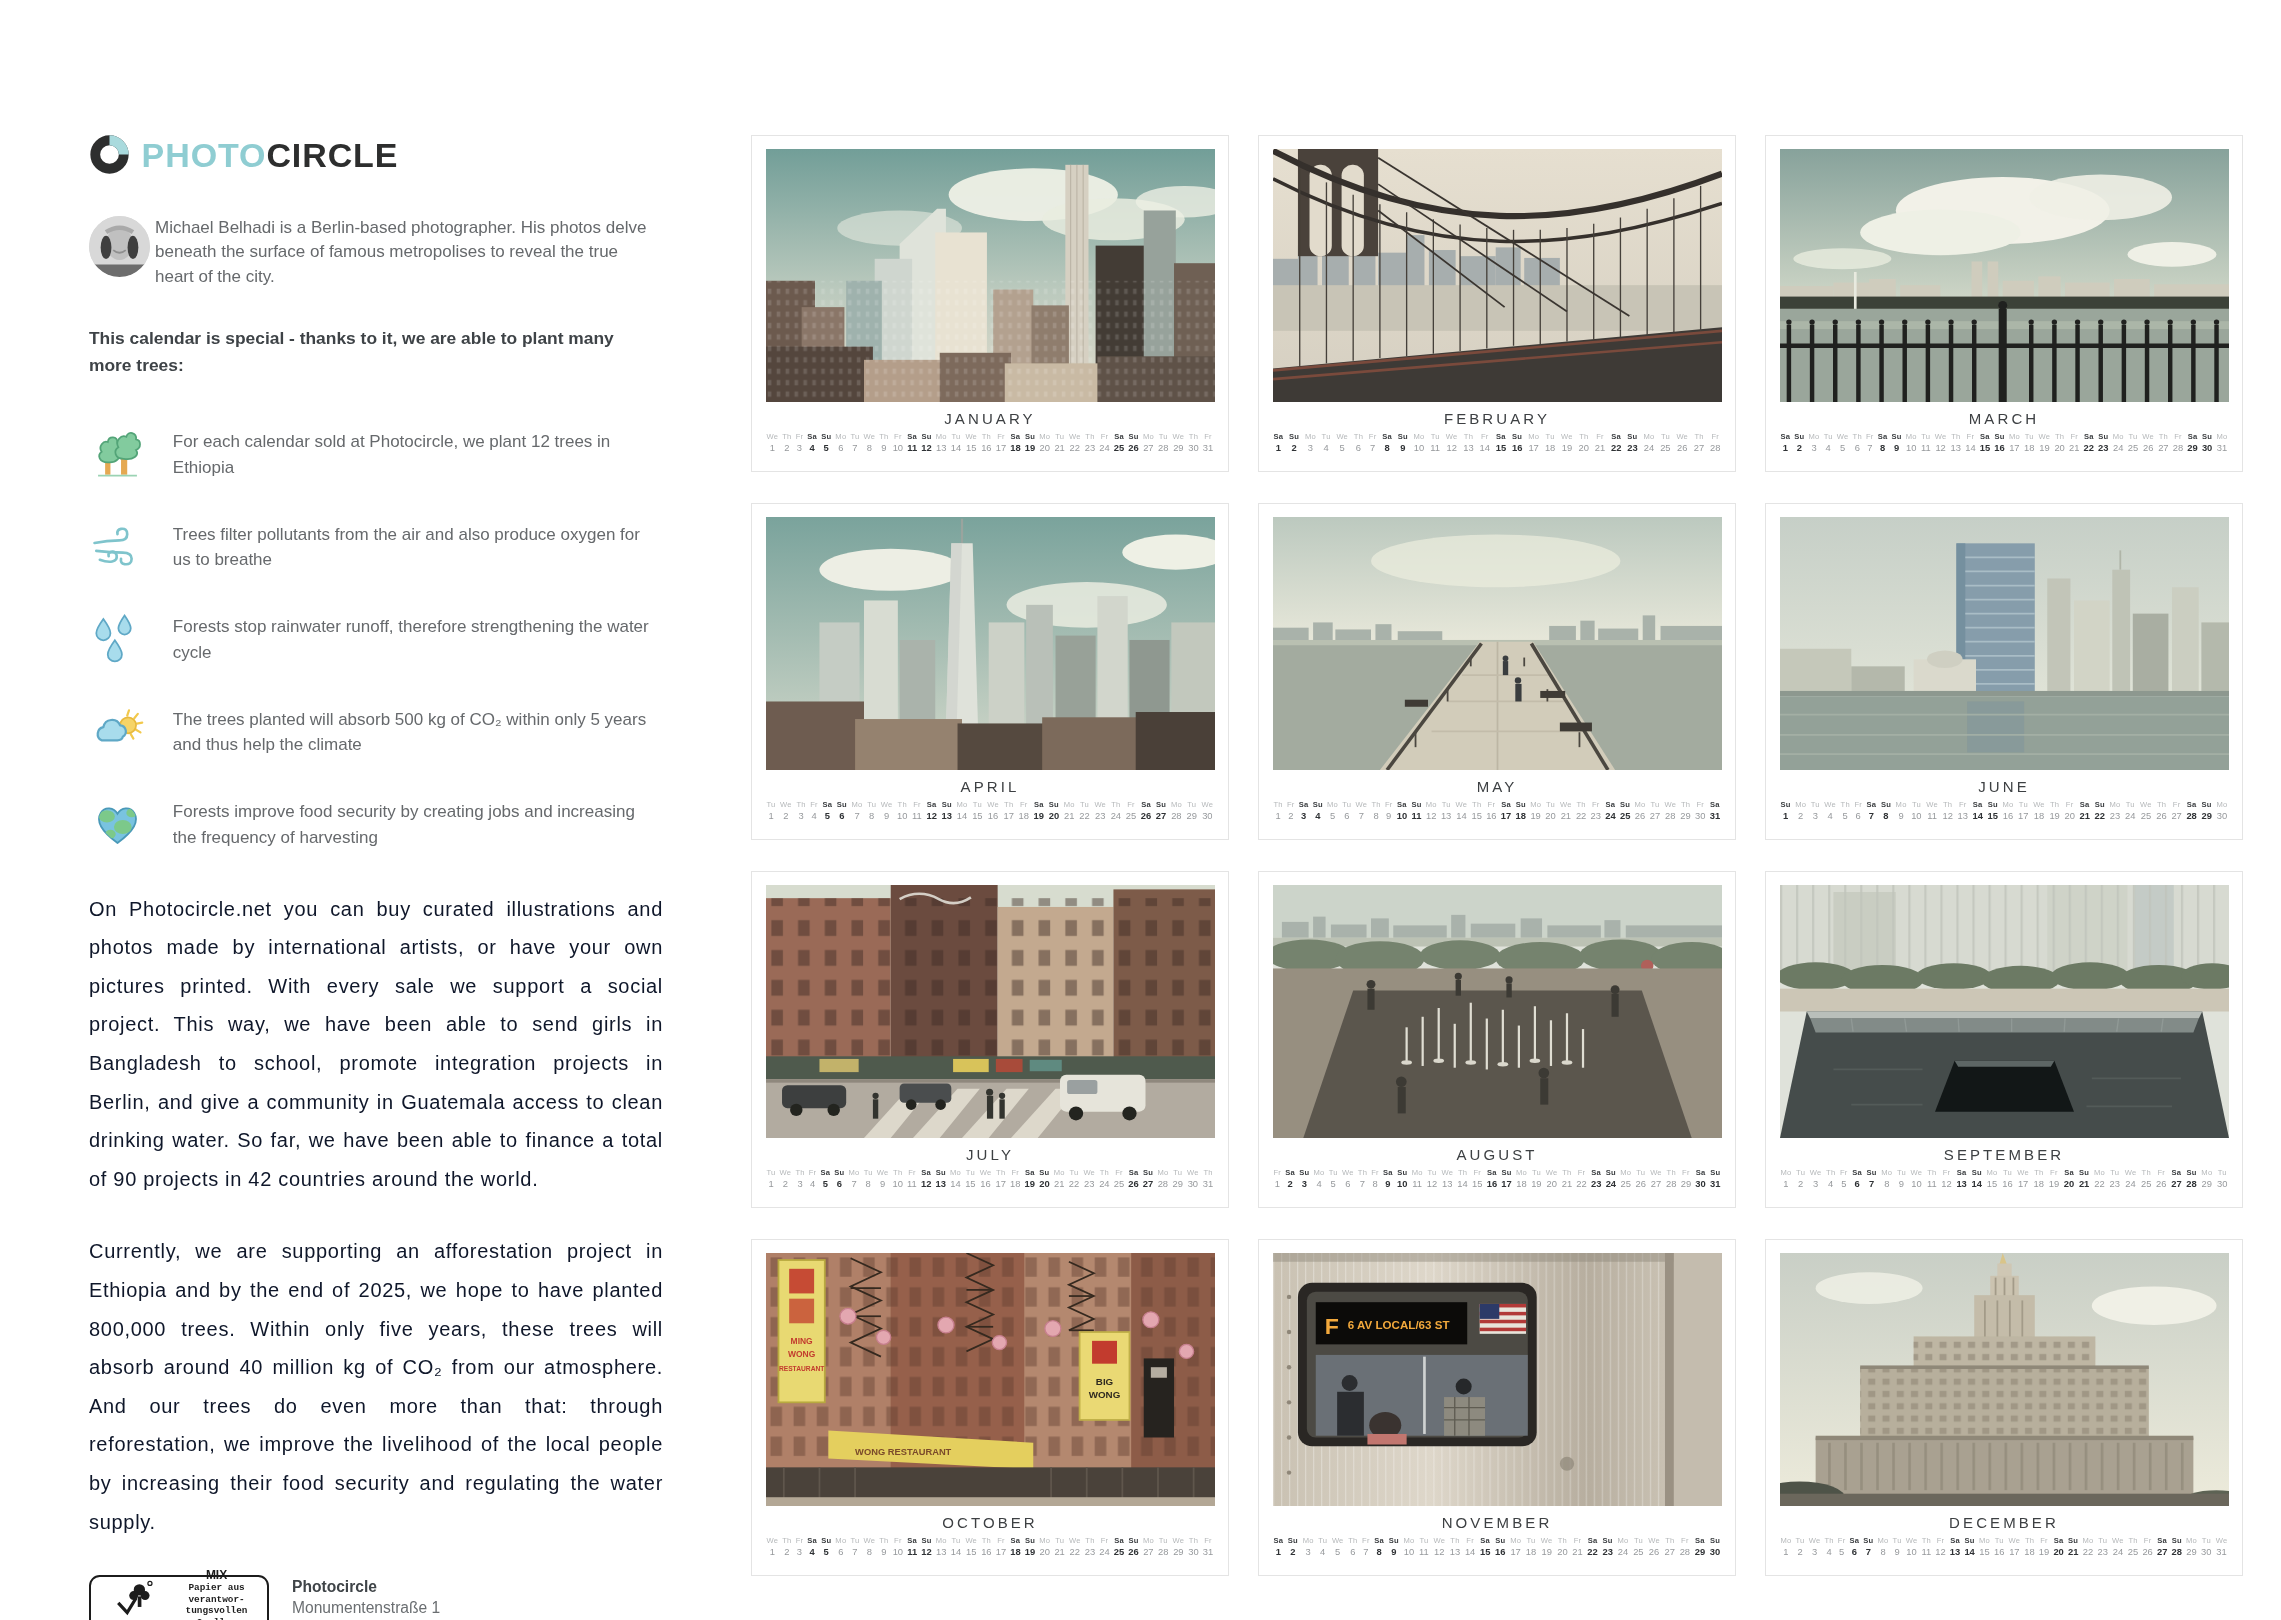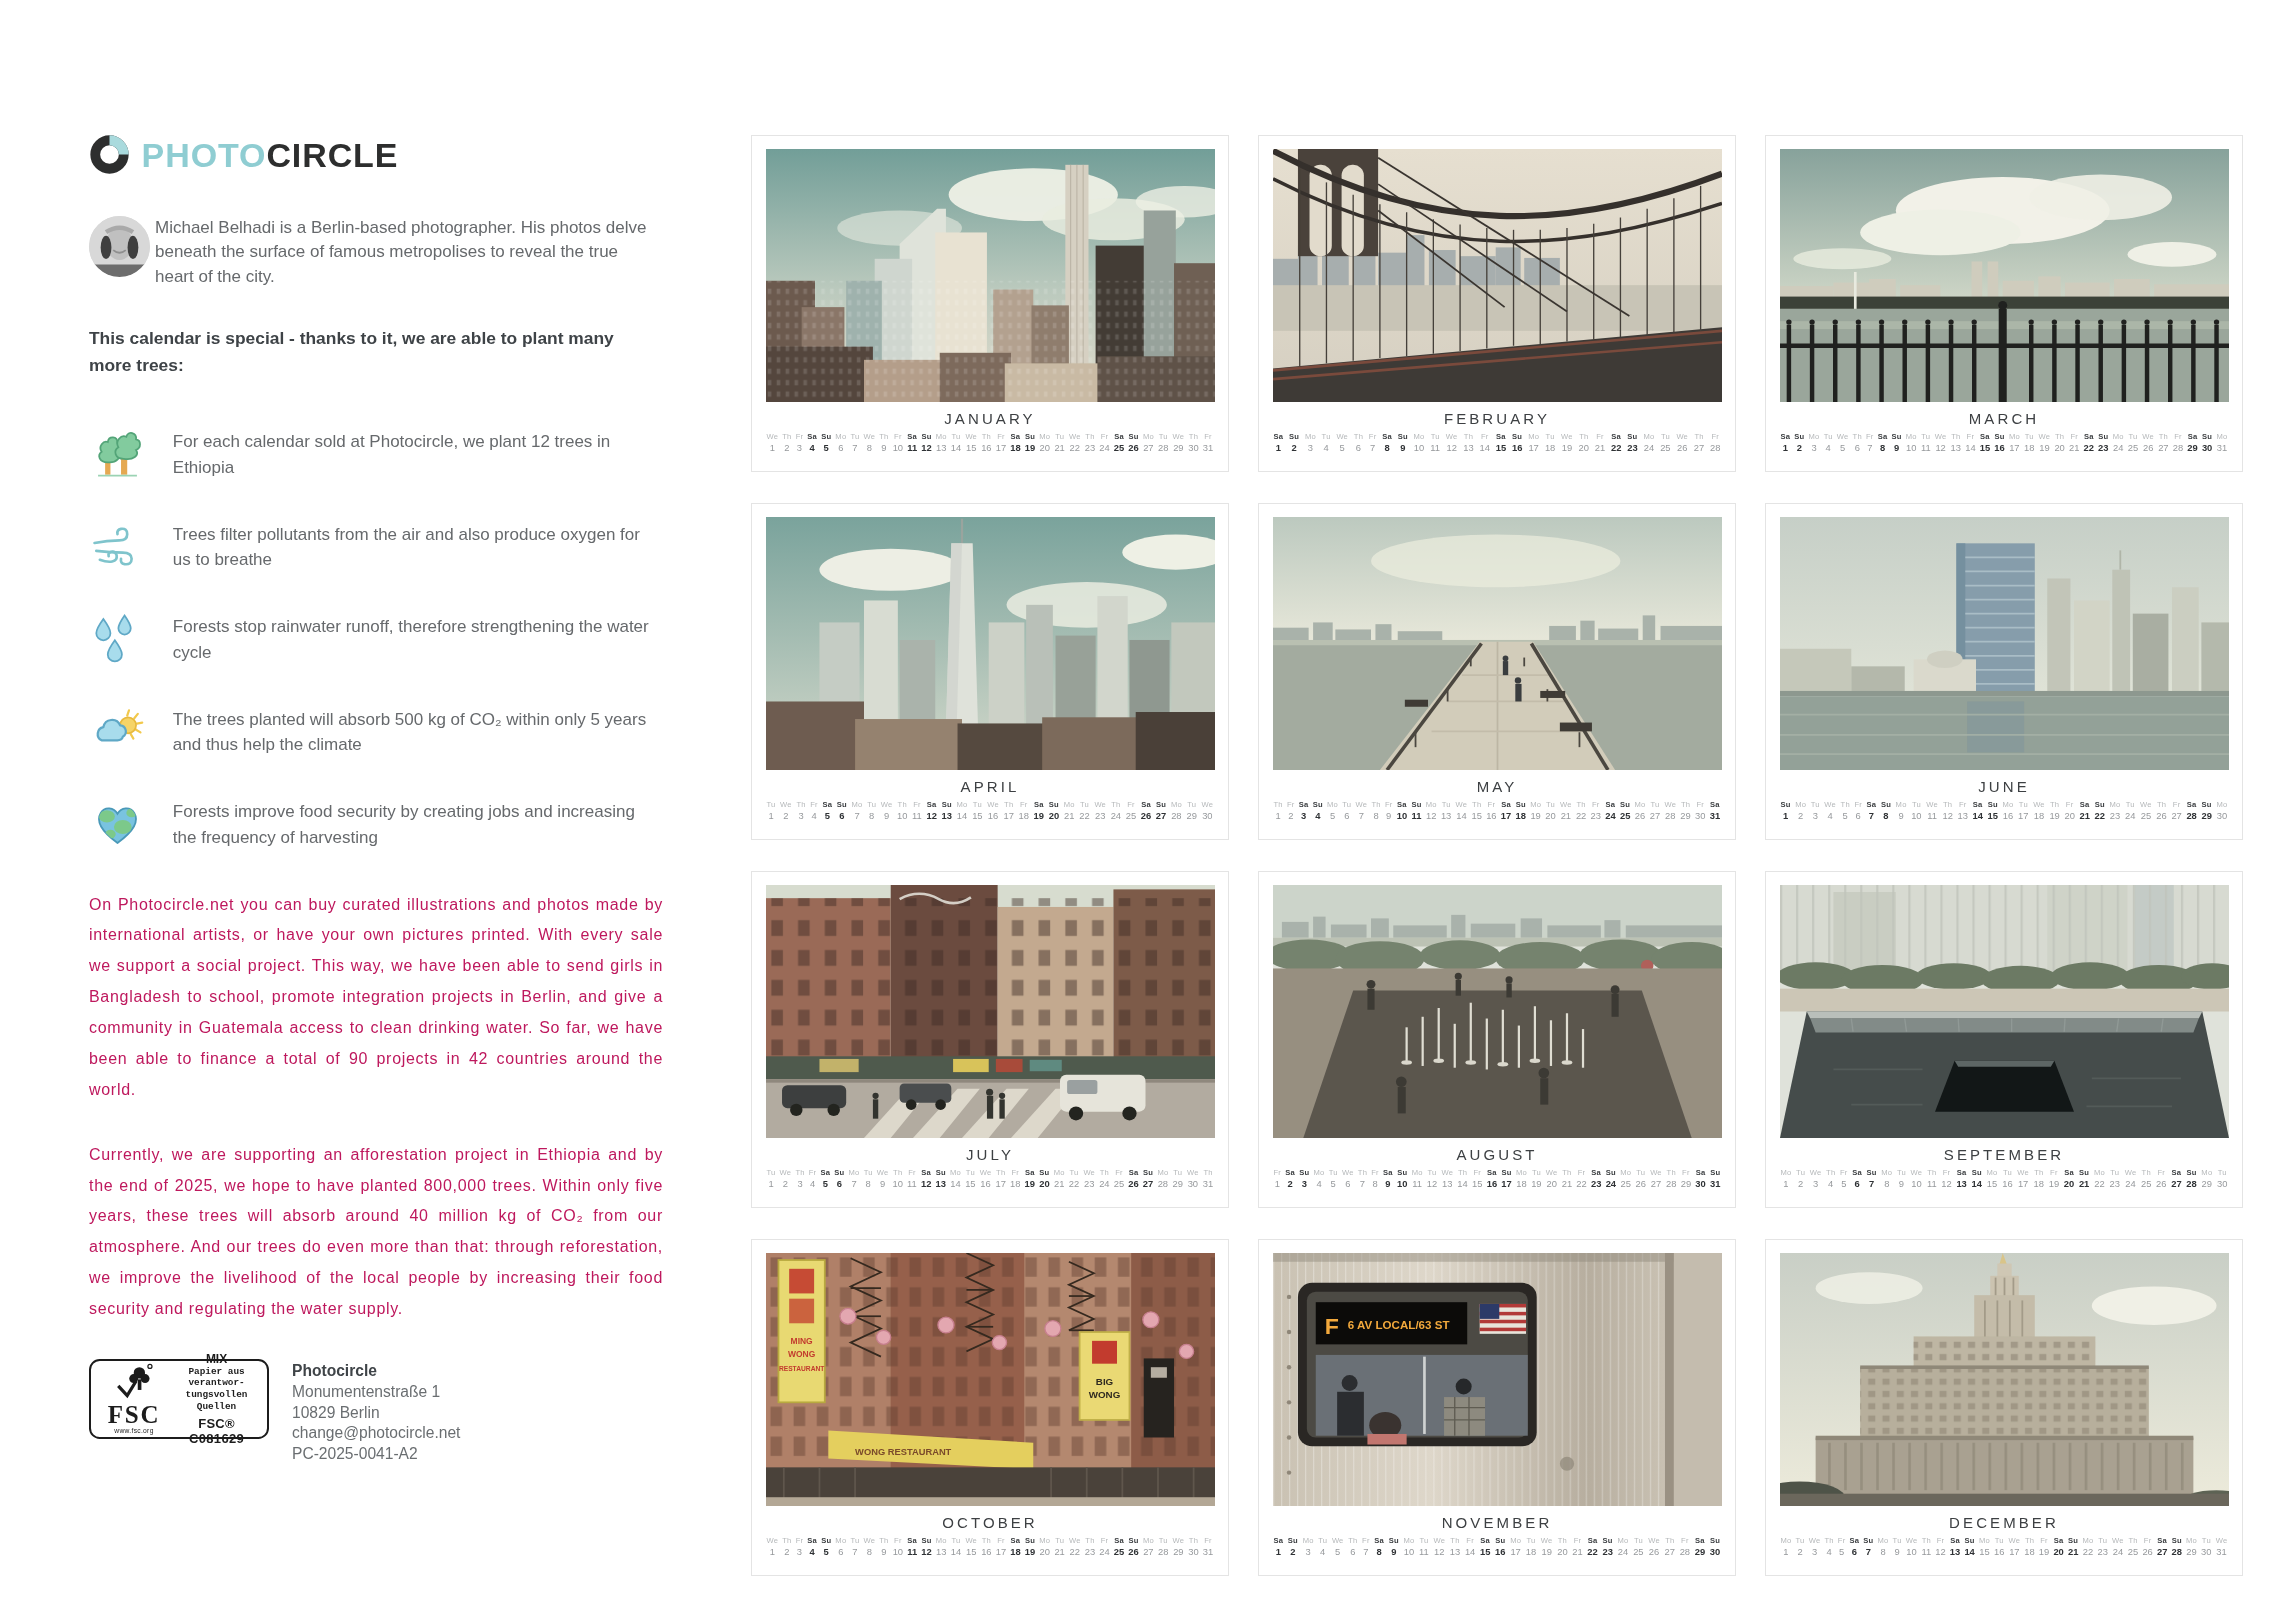--- a/index.html
+++ b/index.html
@@ -15,21 +15,21 @@
   .logo-photo{color:#8fcdd2;}
   .logo-circle-txt{color:#2d2e2e;}
   .bio-row{display:flex;gap:5px;margin-bottom:36px;align-items:flex-start;}
   .avatar{width:61px;height:61px;border-radius:50%;overflow:hidden;flex:none;background:#d6d6d6;}
   .bio-text{font-size:17px;line-height:1.44;color:#66696c;width:492px;}
   .headline{font-size:17.4px;font-weight:bold;color:#3e4347;line-height:1.55;margin:0 0 48px;width:561px;}
   .benefit{display:flex;align-items:flex-start;margin-bottom:39px;}
   .benefit-icon{width:82px;flex:none;display:flex;justify-content:flex-start;padding-left:1.8px;}
   .benefit-icon svg{width:53px;height:53px;}
   .benefit-text{font-size:17px;line-height:1.52;color:#66696c;width:486px;padding-top:1.8px;}
-  .para{font-size:16px;line-height:1.93;letter-spacing:0.7px;color:#be185d;text-align:justify;width:574px;margin:0 0 34px;}
+  .para{font-size:20px;line-height:1.93;letter-spacing:0.7px;color:#0f172a;text-align:justify;width:574px;margin:0 0 34px;}
   .footer-row{display:flex;gap:23px;margin-top:16px;align-items:flex-start;}
   .fsc-badge{width:180px;height:80px;border:2.7px solid #1c1c1c;border-radius:10.7px;background:#fff;
     display:flex;align-items:center;box-sizing:border-box;padding:5.3px 9px;gap:7.1px;color:#1c1c1c;}
   .fsc-left{width:68px;text-align:center;flex:none;}
   .fsc-brand{font-family:"Liberation Serif",serif;font-weight:bold;font-size:25px;letter-spacing:1.8px;line-height:1;}
   .fsc-url{font-size:6.7px;letter-spacing:0.3px;}
   .fsc-right{flex:1;text-align:center;}
   .fsc-mix{font-weight:bold;font-size:12px;margin-bottom:0;}
   .fsc-paper{font-size:9.4px;font-weight:bold;line-height:1.25;font-family:Liberation Mono, monospace;}
   .fsc-cert{font-size:13px;font-weight:bold;margin-top:3.6px;letter-spacing:0.3px;}

